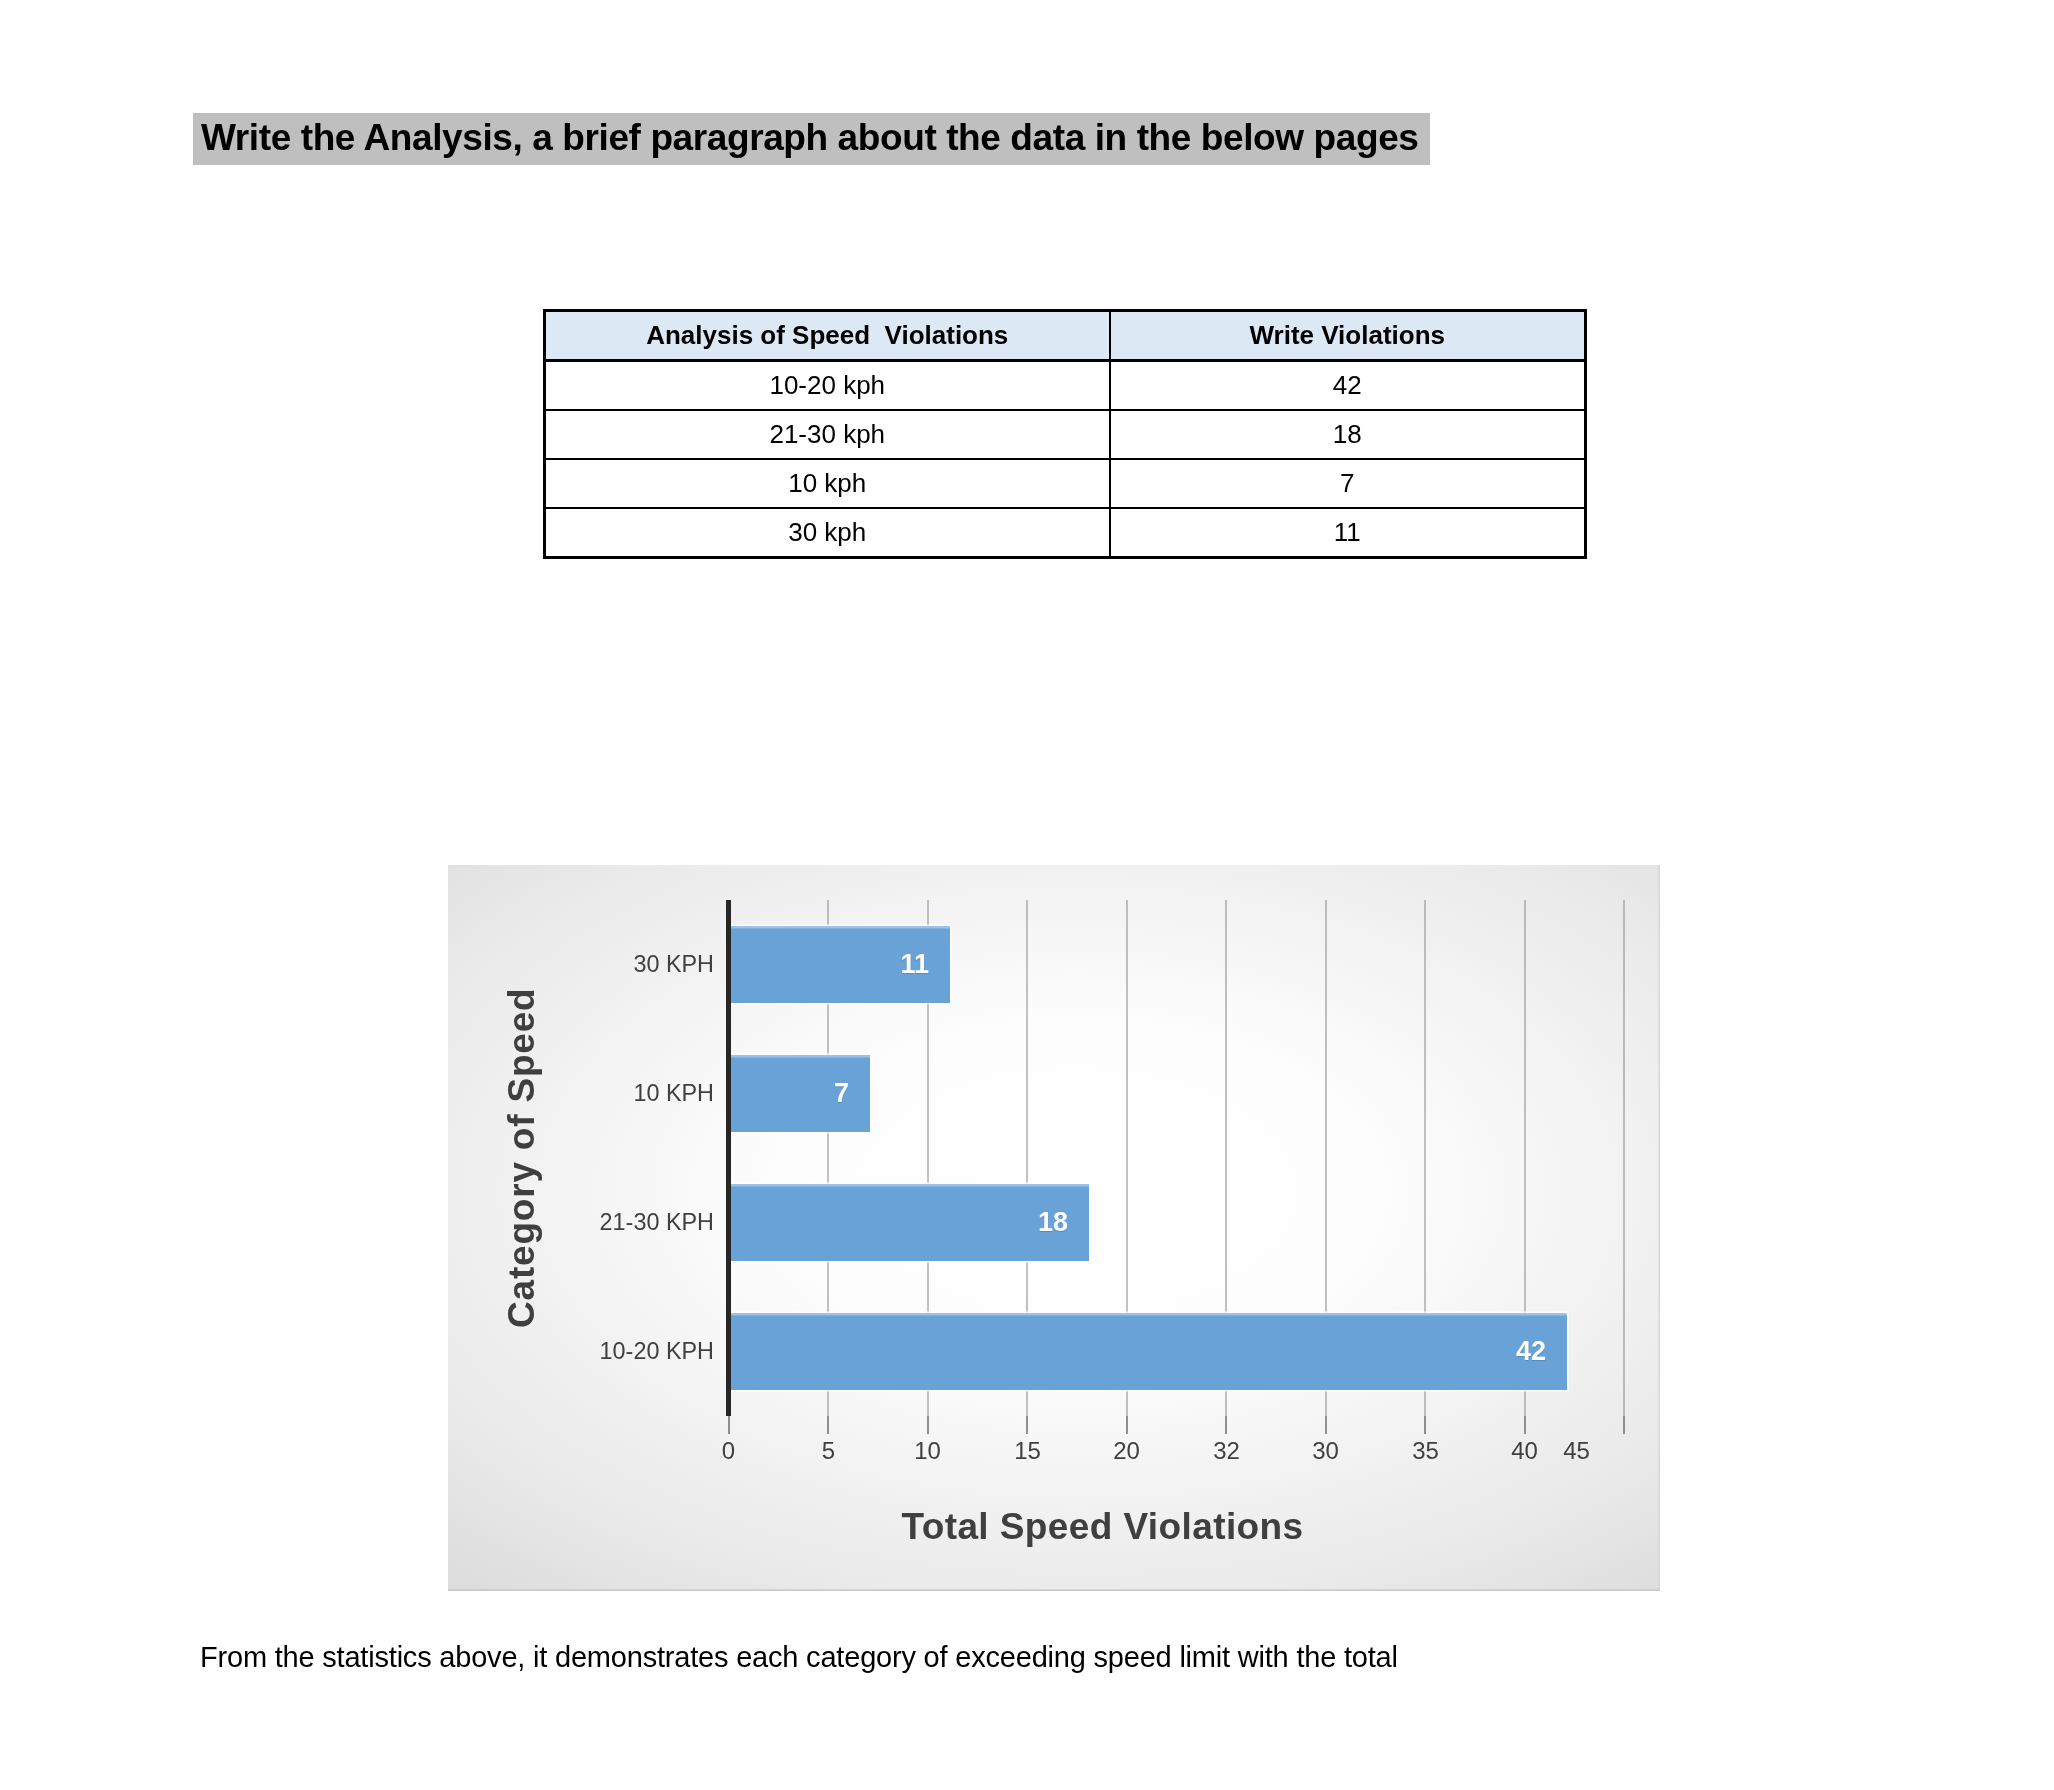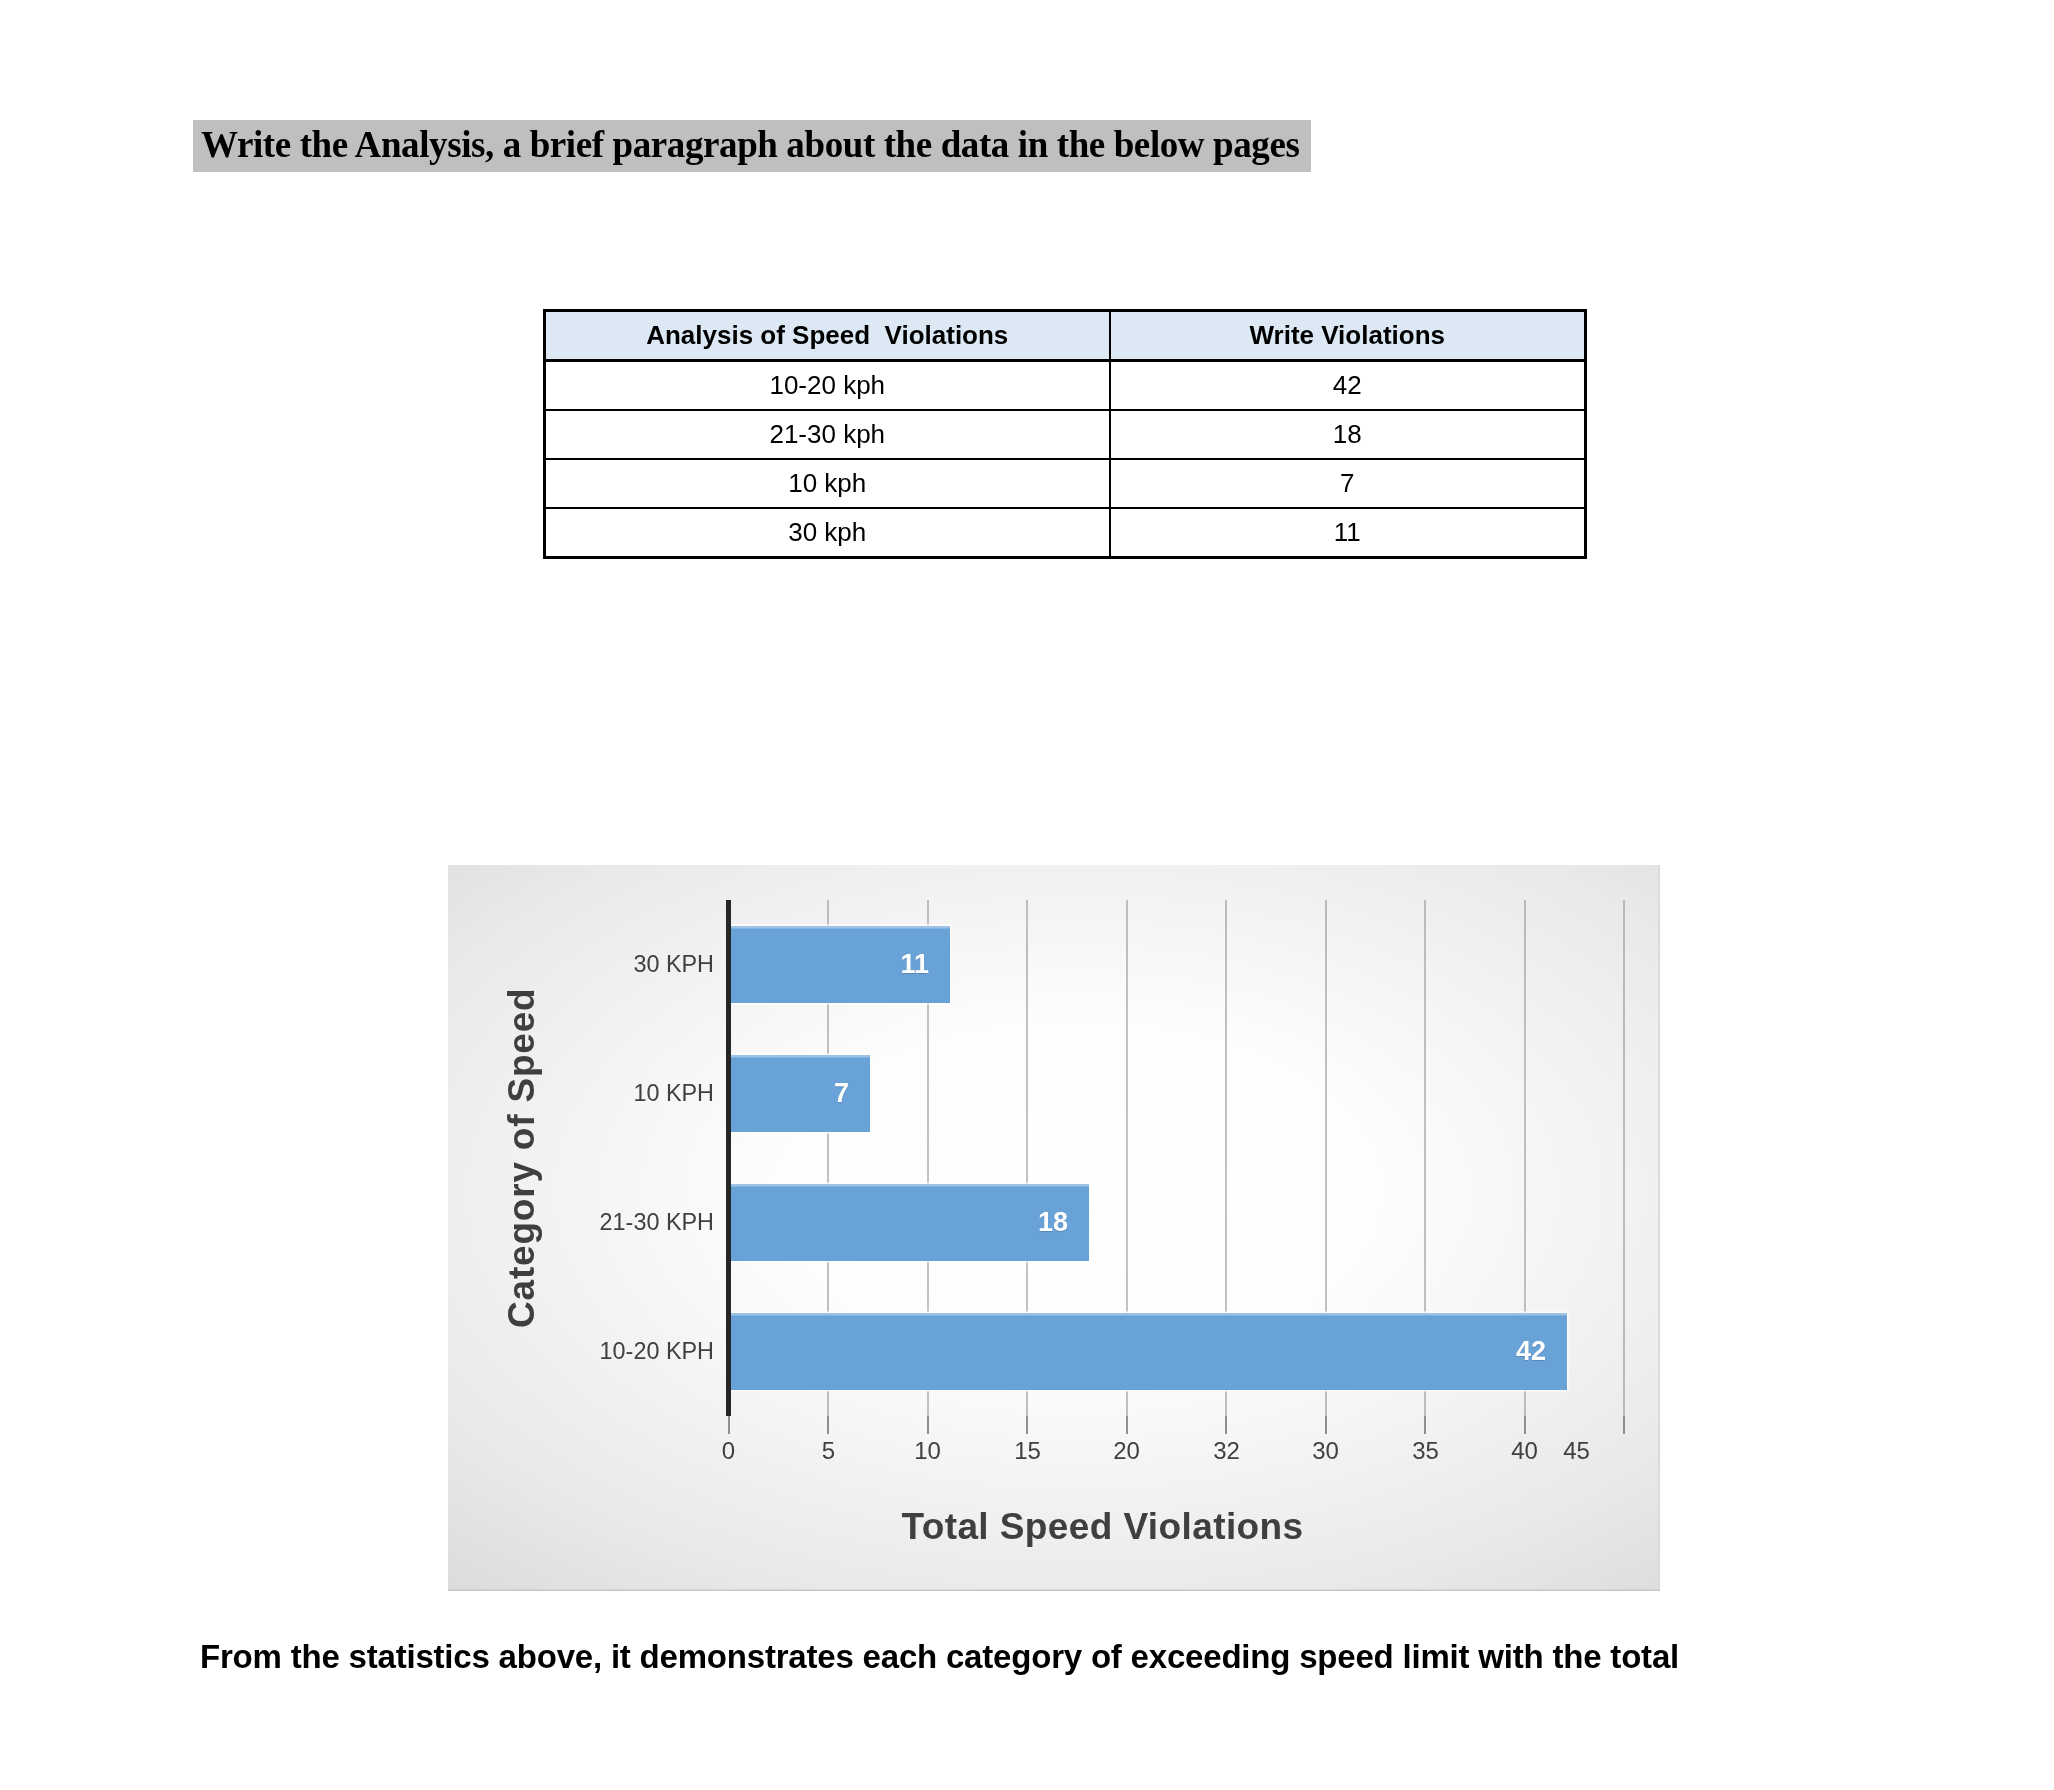--- a/index.html
+++ b/index.html
@@ -1,21 +1,21 @@
 <!DOCTYPE html>
 <html style="font-size:13px"><head>
 <meta charset="utf-8">
 <style>
   html,body{margin:0;padding:0;}
   body{
     width:2055px;height:1790px;position:relative;background:#ffffff;
     font-family:"Liberation Sans", sans-serif;overflow:hidden;
   }
   
-  .heading-wrap{position:absolute;left:193px;top:120px;font-family:Liberation Serif, serif;}
+  .heading-wrap{position:absolute;left:193px;top:113px;}
   .heading-highlight{
     display:inline-block;background:#bfbfbf;color:#000;
     font-size:37px;font-weight:bold;line-height:50px;padding:0 11.3px 1.6px 8px;
     letter-spacing:-0.4px;white-space:nowrap;
   }
   
   .data-table{
     position:absolute;left:543px;top:309px;width:1041px;
     border-collapse:collapse;table-layout:fixed;
     font-size:26px;color:#000;
@@ -63,21 +63,21 @@
   }
   .y-axis-title{
     position:absolute;left:48px;top:35px;height:516px;width:52px;
     writing-mode:vertical-rl;transform:rotate(180deg);
     display:flex;align-items:center;justify-content:center;
     color:#3f3f3f;font-size:37px;font-weight:bold;letter-spacing:0.8px;z-index:2;
   }
   
   .analysis{
     position:absolute;left:200px;top:1632px;width:1733px;
-    font-size:33px;font-weight:bold;color:#000;line-height:50px;
+    font-size:29px;font-weight:normal;color:#000;line-height:50px;
     letter-spacing:-0.2px;
   }
 </style>
 </head>
 <body>
 
 <div class="heading-wrap">
   <span class="heading-highlight">Write the Analysis, a brief paragraph about the data in the below pages</span>
 </div>
 

